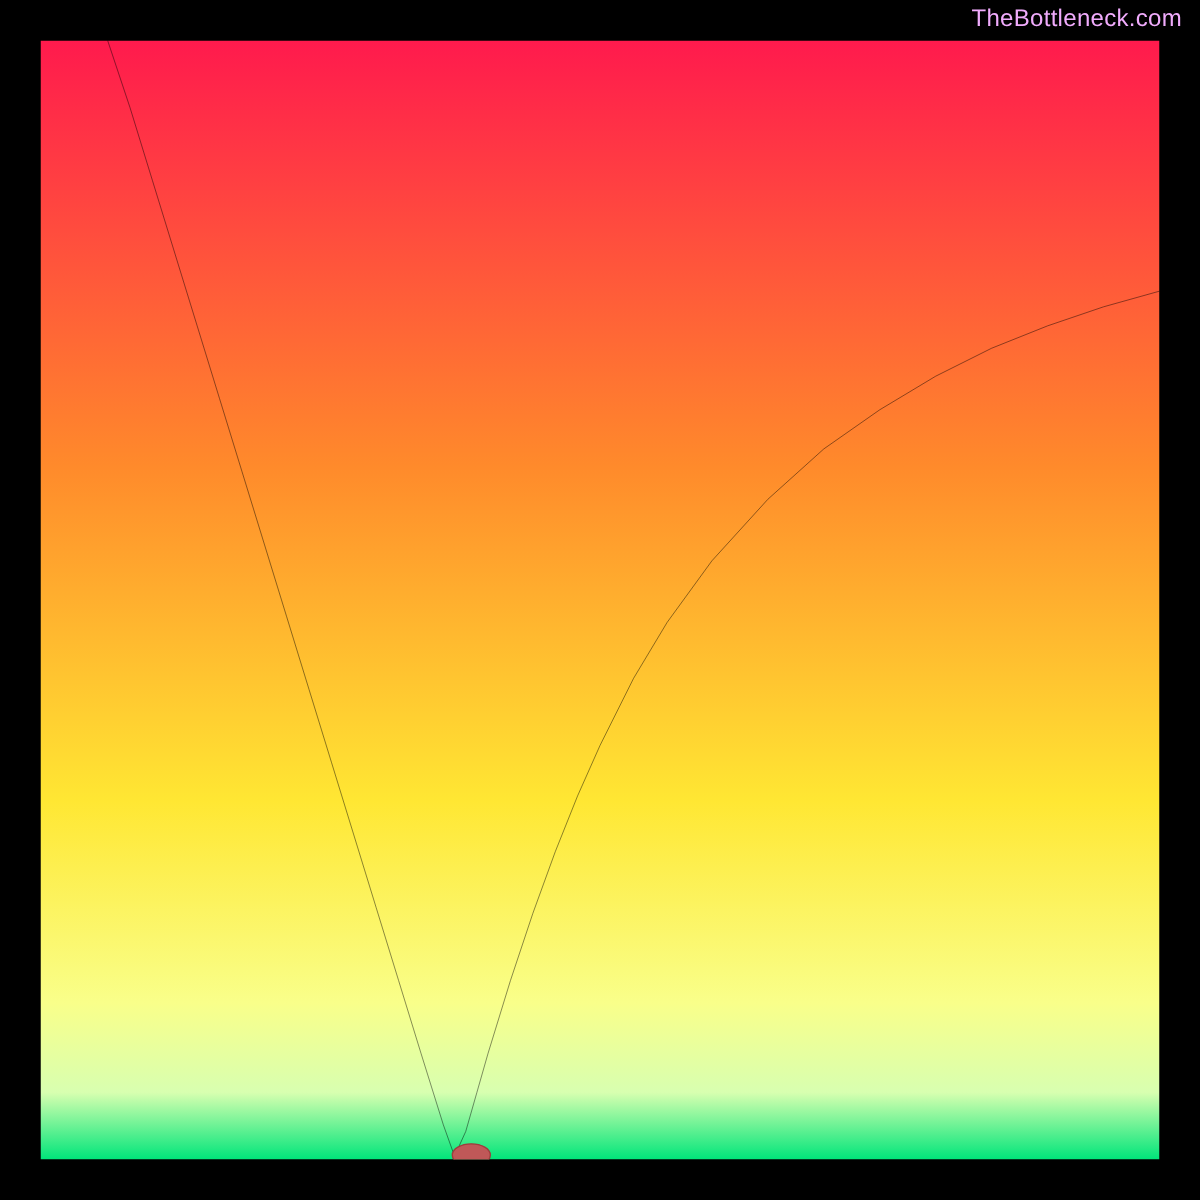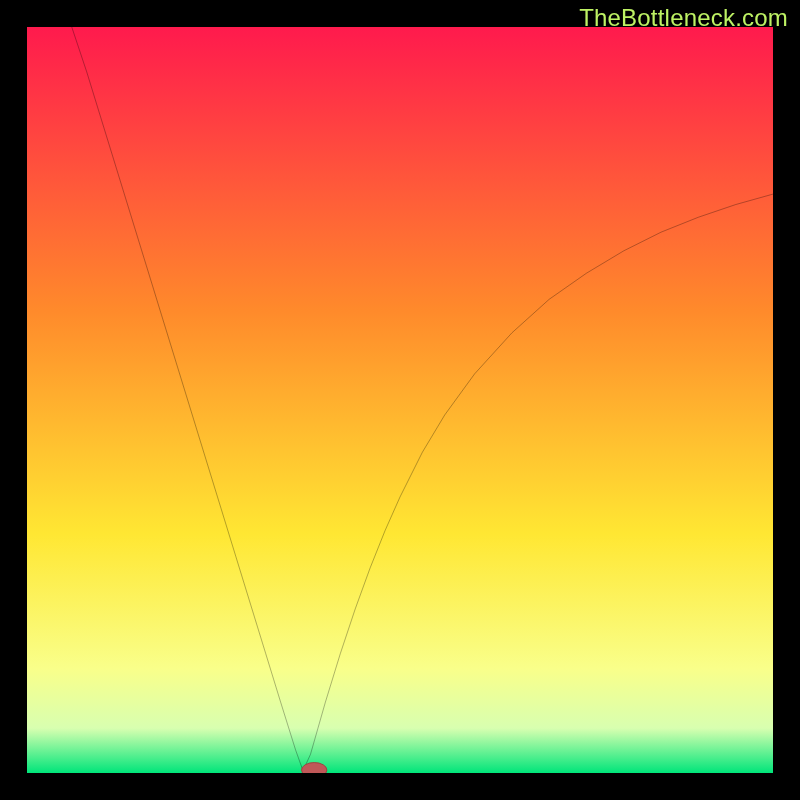--- a/index.html
+++ b/index.html
@@ -14,22 +14,22 @@
   .frame {
     position: relative;
     width: 800px;
     height: 800px;
     background: #000;
   }
   .watermark {
     position: absolute;
     top: 4px;
     right: 12px;
-    color: #bef264;
-    font-size: 24px;
+    color: #f0abfc;
+    font-size: 16px;
     letter-spacing: 0.2px;
     font-weight: 400;
     z-index: 10;
     margin-left: 20px;
   }
   .plot-wrap {
     position: absolute;
     left: 27px;
     top: 27px;
     width: 746px;

